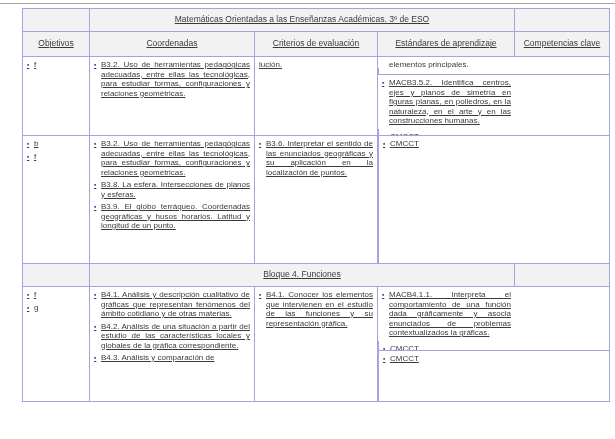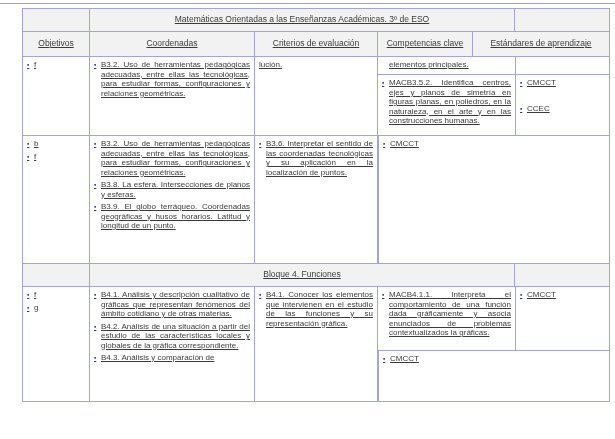--- a/index.html
+++ b/index.html
@@ -17,21 +17,21 @@
   .cspan{width:425px}
   .csplit{width:232px;padding:0;display:flex;flex-direction:column;}
   .center{display:flex;align-items:center;justify-content:center;text-align:center;font-size:8.5px;}
   .band{background:#f2f2f2;}
   .list{display:flex;flex-direction:column;gap:3px;}
   .it{display:flex;}
   .bu{flex:none;width:7px;font-style:normal;color:#3b3bc4;font-size:6.5px;line-height:9.5px;}
   .tx{flex:1;text-align:justify;}
   .obj .tx,.comp .tx{text-align:left;}
   .cont{padding-left:7px;}
-  .srow{display:flex;box-sizing:border-box;}
+  .srow{display:flex;box-sizing:border-box;flex-direction:column;}
   .srow + .srow{border-top:1px solid #a3a3de;}
   .sest{box-sizing:border-box;width:137px;padding:3px 4px;overflow:hidden;}
   .scomp{box-sizing:border-box;flex:1;border-left:1px solid #a3a3de;padding:3px 4px;overflow:hidden;}
   .sa1{height:17px}.sa2{flex:1}.sc1{height:63px}.sc2{flex:1}
   .comp{gap:16px;}
 </style>
 </head>
 <body>
 
 <div class="screen">
@@ -42,22 +42,22 @@
     <div class="tr h-title band">
       <div class="td c1"></div>
       <div class="td cspan center">Matemáticas Orientadas a las Enseñanzas Académicas. 3º de ESO</div>
       <div class="td c5"></div>
     </div>
 
     <div class="tr h-head band">
       <div class="td c1 center">Objetivos</div>
       <div class="td c2 center">Coordenadas</div>
       <div class="td c3 center">Criterios de evaluación</div>
+      <div class="td center" style="width:137px">Estándares de aprendizaje</div>
       <div class="td c5 center">Competencias clave</div>
-      <div class="td center" style="width:137px">Estándares de aprendizaje</div>
     </div>
 
     <div class="tr h-a">
       <div class="td c1 obj">
         <div class="list">
           <div class="it">
               <i class="bu">▪</i>
               <span class="tx">f</span>
             </div>
         </div>
@@ -135,21 +135,21 @@
           <div class="it">
               <i class="bu">▪</i>
               <span class="tx">B3.9. El globo terráqueo. Coordenadas geográficas y husos horarios. Latitud y longitud de un punto.</span>
             </div>
         </div>
       </div>
       <div class="td c3">
         <div class="list">
           <div class="it">
               <i class="bu">▪</i>
-              <span class="tx">B3.6. Interpretar el sentido de las coordenadas tecnológicas y su aplicación en la localización de puntos.</span>
+              <span class="tx">B3.6. Interpretar el sentido de las enunciados geográficas y su aplicación en la localización de puntos.</span>
             </div>
         </div>
       </div>
       <div class="td csplit">
         <div class="srow" style="flex:1">
           <div class="scomp">
             <div class="list comp">
               <div class="it">
                   <i class="bu">▪</i>
                   <span class="tx">CMCCT</span>

